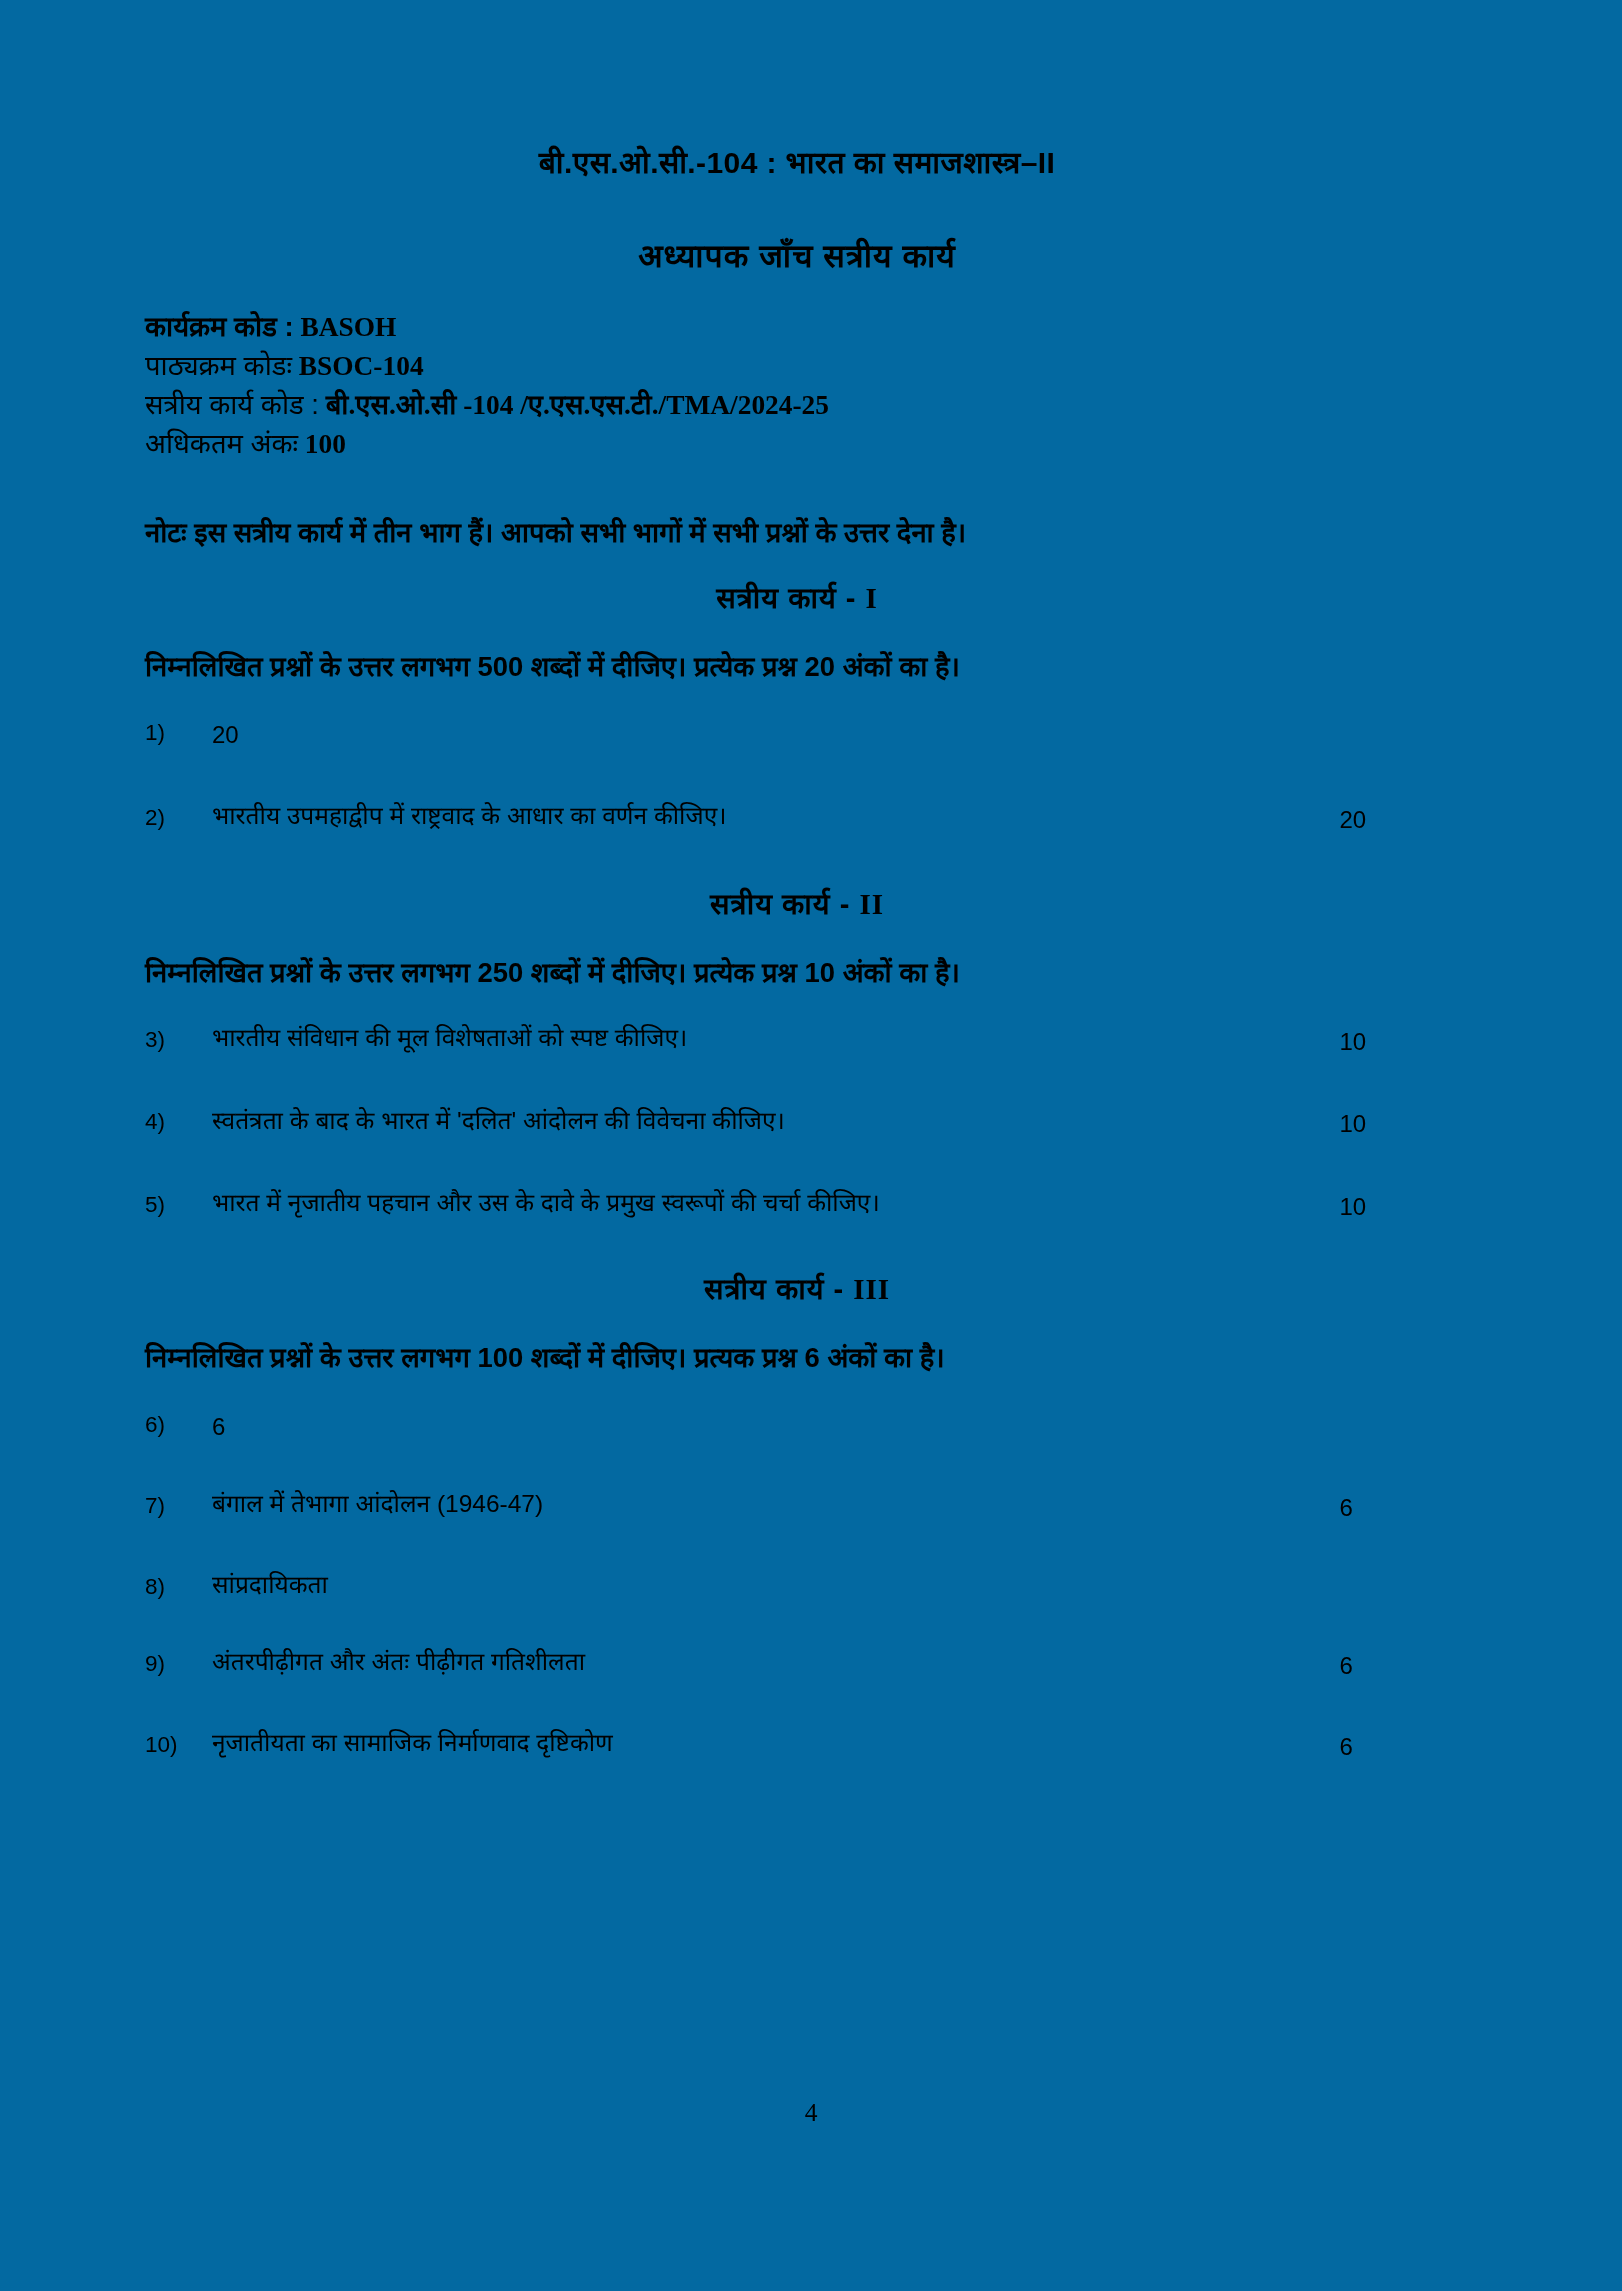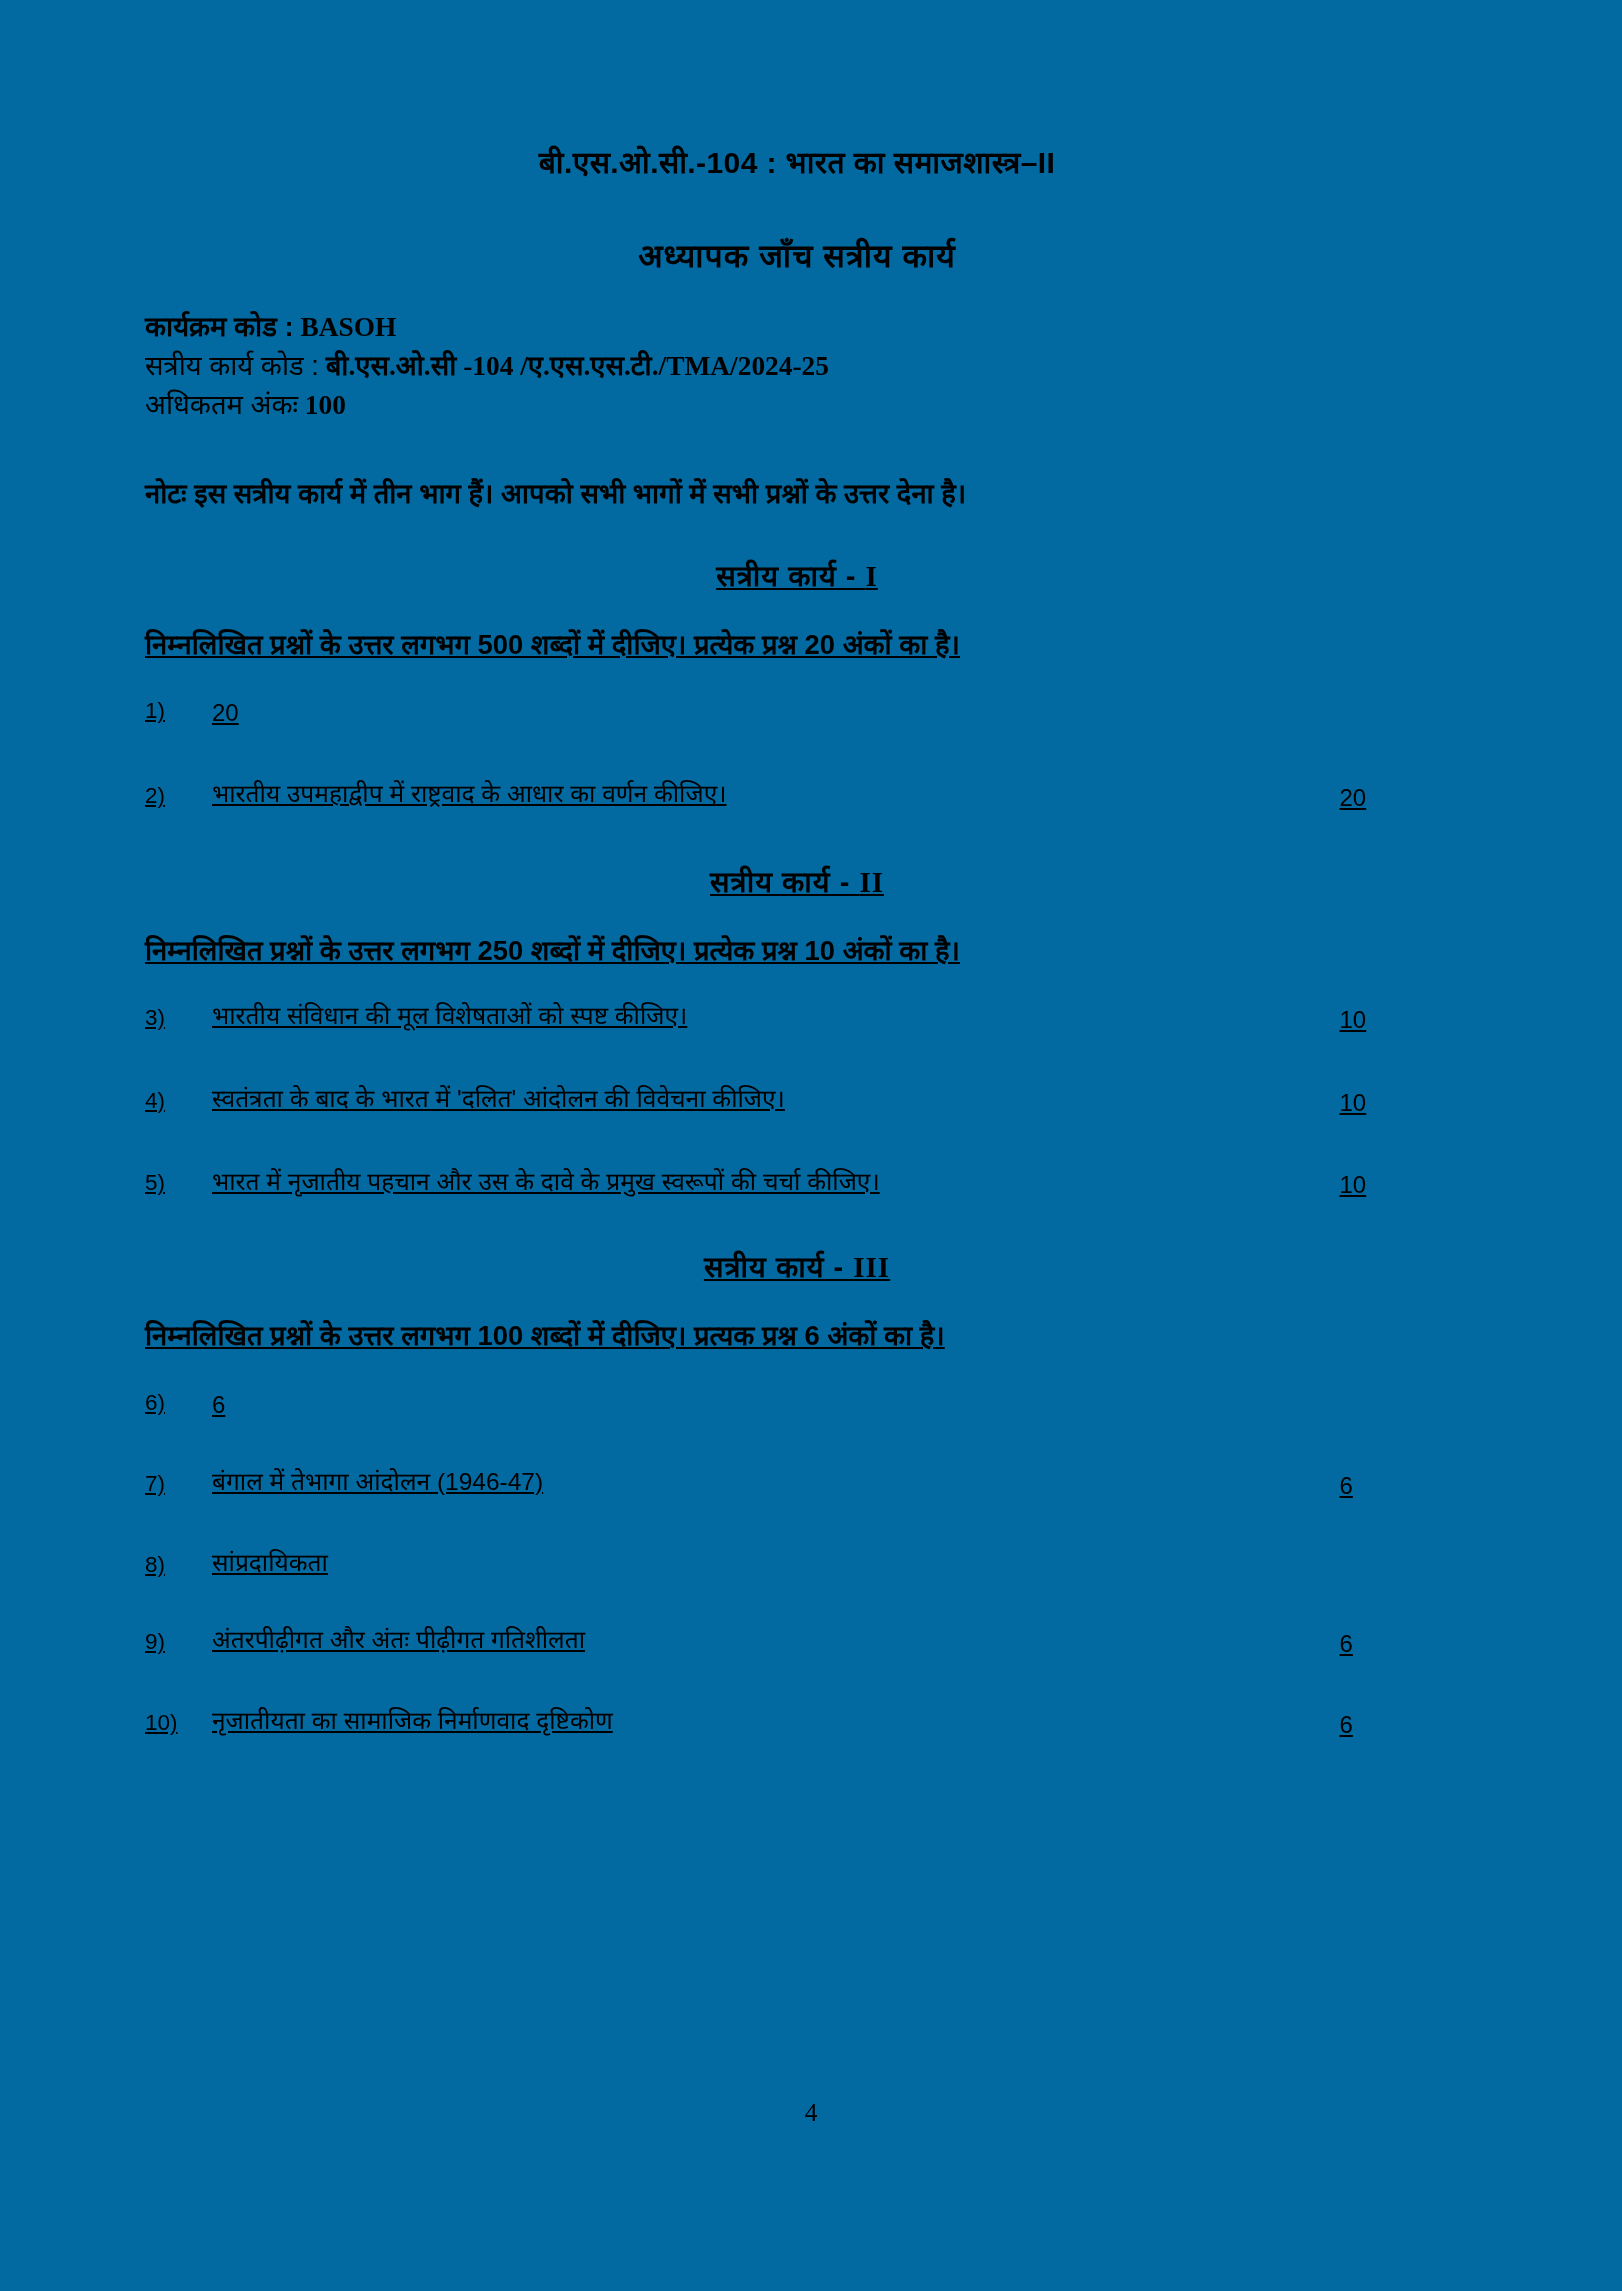--- a/index.html
+++ b/index.html
@@ -77,22 +77,21 @@
     font-family: "Liberation Sans", "DejaVu Sans", sans-serif;
     font-weight: bold;
     font-size: 27.4px;
     margin-top: 51px;
     line-height: 1.3;
     white-space: nowrap;
   }
 
   
   .section {
-    margin-top: 43px;
-    text-decoration: underline;
+    margin-top: 26px;
   }
   .section-heading {
     text-align: center;
     font-family: "Liberation Sans", "DejaVu Sans", sans-serif;
     font-weight: bold;
     font-size: 29px;
     letter-spacing: 1px;
     margin-bottom: 33px;
   }
   .section-heading .roman {
@@ -162,20 +161,24 @@
     <div class="title-block">
       <div class="doc-title">बी.एस.ओ.सी.-104 : भारत का समाजशास्त्र–II</div>
       <div class="doc-subtitle">अध्यापक जाँच सत्रीय कार्य</div>
     </div>
 
     <div class="code-block">
       <div class="code-line l1">
         <span class="lbl">कार्यक्रम कोड :</span>
         <span class="val">BASOH</span>
       </div>
+      <div class="code-line l2">
+        <span class="lbl">पाठ्यक्रम कोडः</span>
+        <span class="val">BSOC-104</span>
+      </div>
       <div class="code-line l3">
         <span class="lbl">सत्रीय कार्य कोड :</span>
         <span class="val">बी.एस.ओ.सी -104 /ए.एस.एस.टी./TMA/2024-25</span>
       </div>
       <div class="code-line l4">
         <span class="lbl">अधिकतम अंकः</span>
         <span class="val">100</span>
       </div>
     </div>
 

